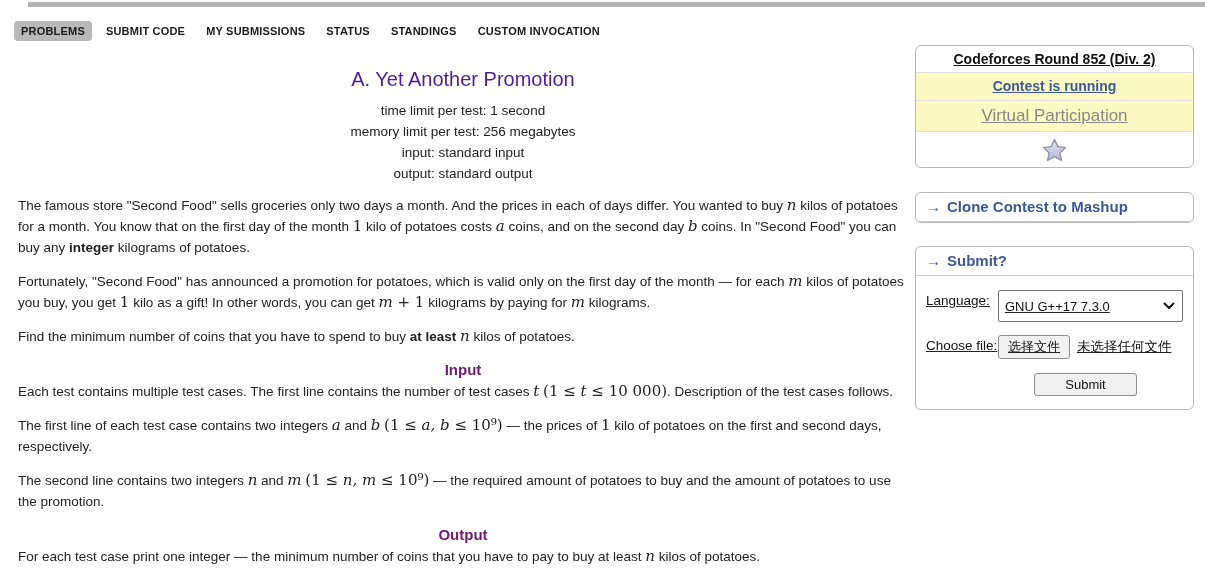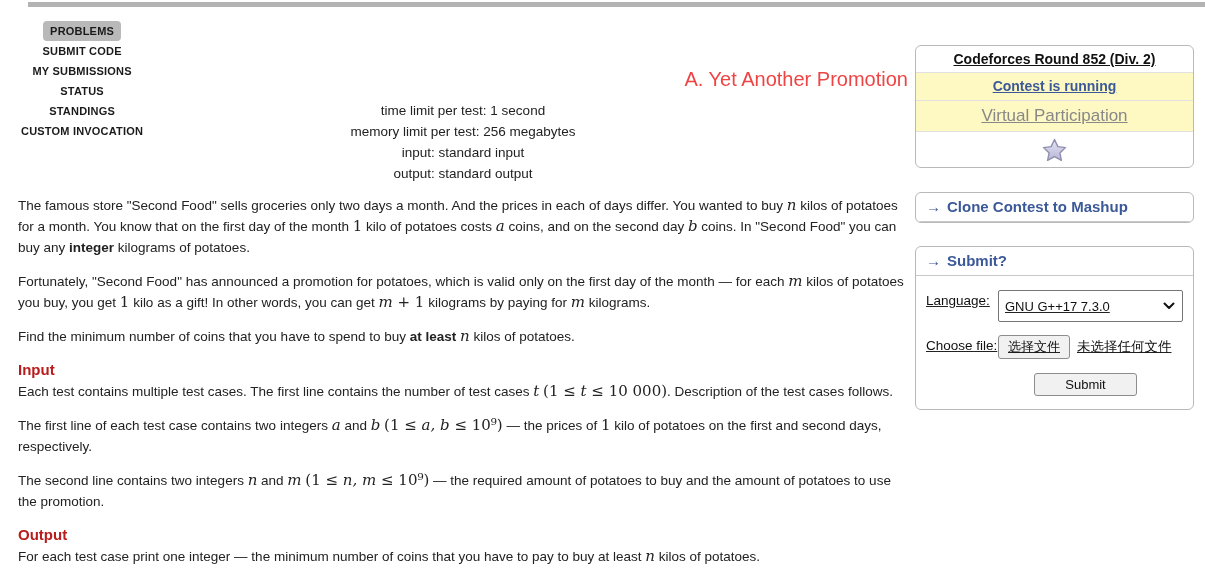--- a/index.html
+++ b/index.html
@@ -16,21 +16,20 @@
     position: absolute;
     left: 28px; right: 0; top: 2px; height: 5px;
     background: #b3b3b3;
   }
   
   .nav {
     position: absolute;
     left: 14px; top: 21px;
     display: flex;
     align-items: center;
-    flex-direction: column;
   }
   .nav-tab {
     font-size: 11px;
     font-weight: bold;
     color: #1a1a1a;
     padding: 4px 7px;
     margin-right: 7px;
     white-space: nowrap;
     cursor: pointer;
     letter-spacing: 0.2px;
@@ -39,44 +38,45 @@
     background: #b9b9b9;
     border-radius: 4px;
   }
   
   .main {
     position: absolute;
     left: 18px; top: 60px;
     width: 890px;
   }
   .problem-title {
-    text-align: right;
+    text-align: center;
     font-size: 20px;
     font-weight: 400;
-    color: #ef4444;
+    color: #4c1d95;
     margin: 8px 0 9px 0;
   }
   .limits div {
     text-align: center;
     font-size: 13.5px;
     line-height: 21px;
     color: #222;
   }
   .statement { margin-top: 11px; }
   .statement p {
     margin: 0 0 13px 0;
     font-size: 13.5px;
     line-height: 21px;
   }
   .section-heading {
     font-size: 15px;
     font-weight: bold;
-    color: #b91c1c;
+    color: #701a75;
     margin: 10px 0 2px 0;
     line-height: 19px;
+    text-align: center;
   }
   .seg-v {
     font-family: "DejaVu Serif", serif;
     font-style: italic;
     font-size: 15px;
     line-height: 1;
   }
   .seg-m {
     font-family: "DejaVu Serif", serif;
     font-size: 15px;

